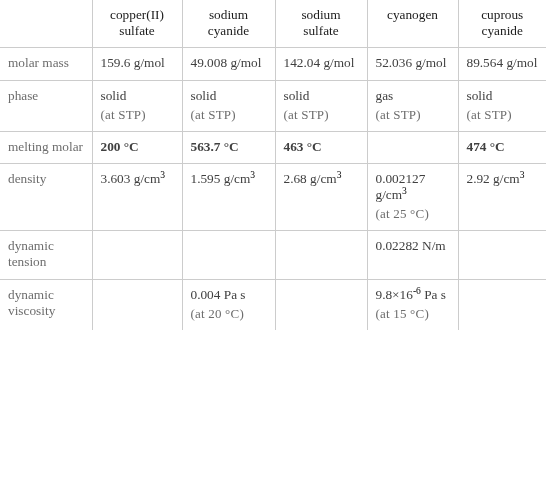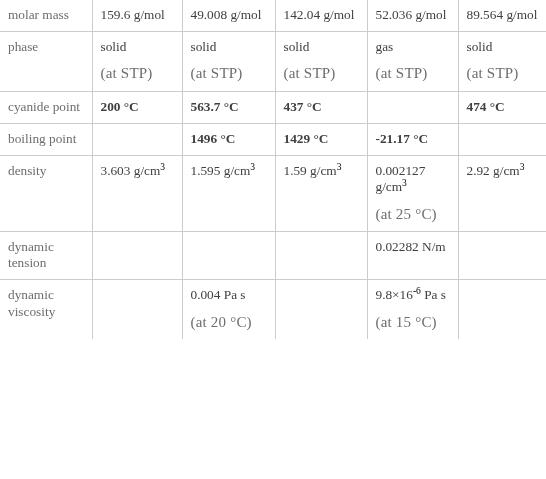--- a/index.html
+++ b/index.html
@@ -42,83 +42,93 @@
   }
   .colhead{
     text-align:center;
     color:#1a1a1a;
   }
   .colhead .lbl{display:block;}
   .val{color:#404040;}
   .note{
     display:block;
     color:#6d6d6d;
-    font-size:15px;
-    margin-top:9px;
+    font-size:13px;
+    margin-top:3px;
     letter-spacing:.2px;
   }
   sup{font-size:.72em;vertical-align:super;line-height:0;}
   .nowrap{white-space:nowrap;font-weight:bold;}
   .empty{}
 </style>
 </head>
 <body>
 
 <table>
   <colgroup>
     <col class="c0">
       <col class="c1">
       <col class="c2">
       <col class="c3">
       <col class="c4">
       <col class="c5">
   </colgroup>
   <tbody>
+    <tr>
+      <td class="colhead"><span></span></td>
+      <td class="colhead">
+          <span class="lbl">copper(II) sulfate</span>
+        </td>
+      <td class="colhead">
+          <span class="lbl">sodium cyanide</span>
+        </td>
+      <td class="colhead">
+          <span class="lbl">sodium sulfate</span>
+        </td>
+      <td class="colhead">
+          <span class="lbl">cyanogen</span>
+        </td>
+      <td class="colhead">
+          <span class="lbl">cuprous cyanide</span>
+        </td>
+    </tr>
 
     <tr>
       <td class="rowhead"><span>molar mass</span></td>
       <td><span class="val">159.6 g/mol</span></td>
       <td><span class="val">49.008 g/mol</span></td>
       <td><span class="val">142.04 g/mol</span></td>
       <td><span class="val">52.036 g/mol</span></td>
       <td><span class="val">89.564 g/mol</span></td>
     </tr>
 
     <tr>
       <td class="rowhead"><span>phase</span></td>
       <td><span class="val">solid</span><span class="note">(at STP)</span></td>
       <td><span class="val">solid</span><span class="note">(at STP)</span></td>
       <td><span class="val">solid</span><span class="note">(at STP)</span></td>
       <td><span class="val">gas</span><span class="note">(at STP)</span></td>
       <td><span class="val">solid</span><span class="note">(at STP)</span></td>
     </tr>
 
     <tr>
-      <td class="rowhead"><span>cyanide point</span></td>
+      <td class="rowhead"><span>melting molar</span></td>
       <td><span class="val nowrap">200 °C</span></td>
       <td><span class="val nowrap">563.7 °C</span></td>
-      <td><span class="val nowrap">437 °C</span></td>
+      <td><span class="val nowrap">463 °C</span></td>
       <td class="empty"><span class="val"></span></td>
       <td><span class="val nowrap">474 °C</span></td>
     </tr>
 
-    <tr>
-      <td class="rowhead"><span>boiling point</span></td>
-      <td class="empty"><span class="val"></span></td>
-      <td><span class="val nowrap">1496 °C</span></td>
-      <td><span class="val nowrap">1429 °C</span></td>
-      <td><span class="val nowrap">-21.17 °C</span></td>
-      <td class="empty"><span class="val"></span></td>
-    </tr>
 
     <tr>
       <td class="rowhead"><span>density</span></td>
       <td><span class="val">3.603 g/cm</span><sup>3</sup></td>
       <td><span class="val">1.595 g/cm</span><sup>3</sup></td>
-      <td><span class="val">1.59 g/cm</span><sup>3</sup></td>
+      <td><span class="val">2.68 g/cm</span><sup>3</sup></td>
       <td><span class="val">0.002127 g/cm</span><sup>3</sup><span class="note">(at 25 °C)</span></td>
       <td><span class="val">2.92 g/cm</span><sup>3</sup></td>
     </tr>
 
 
     <tr>
       <td class="rowhead"><span>dynamic tension</span></td>
       <td class="empty"><span class="val"></span></td>
       <td class="empty"><span class="val"></span></td>
       <td class="empty"><span class="val"></span></td>

